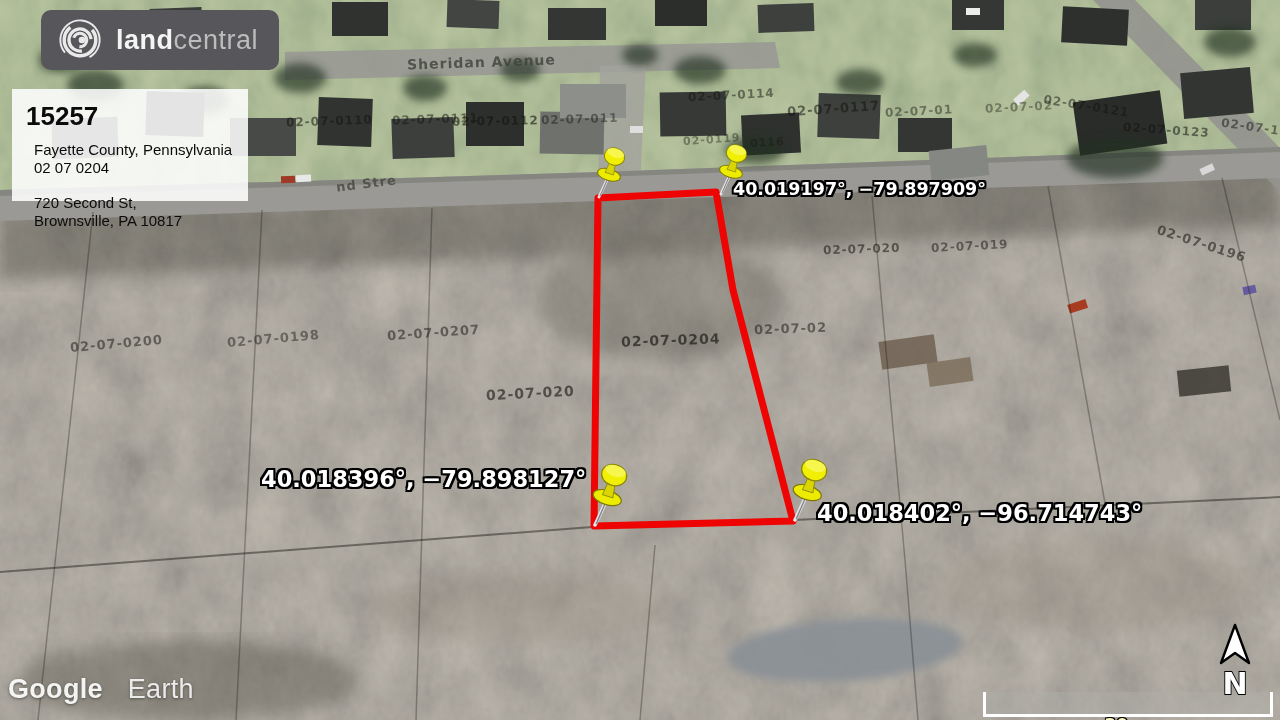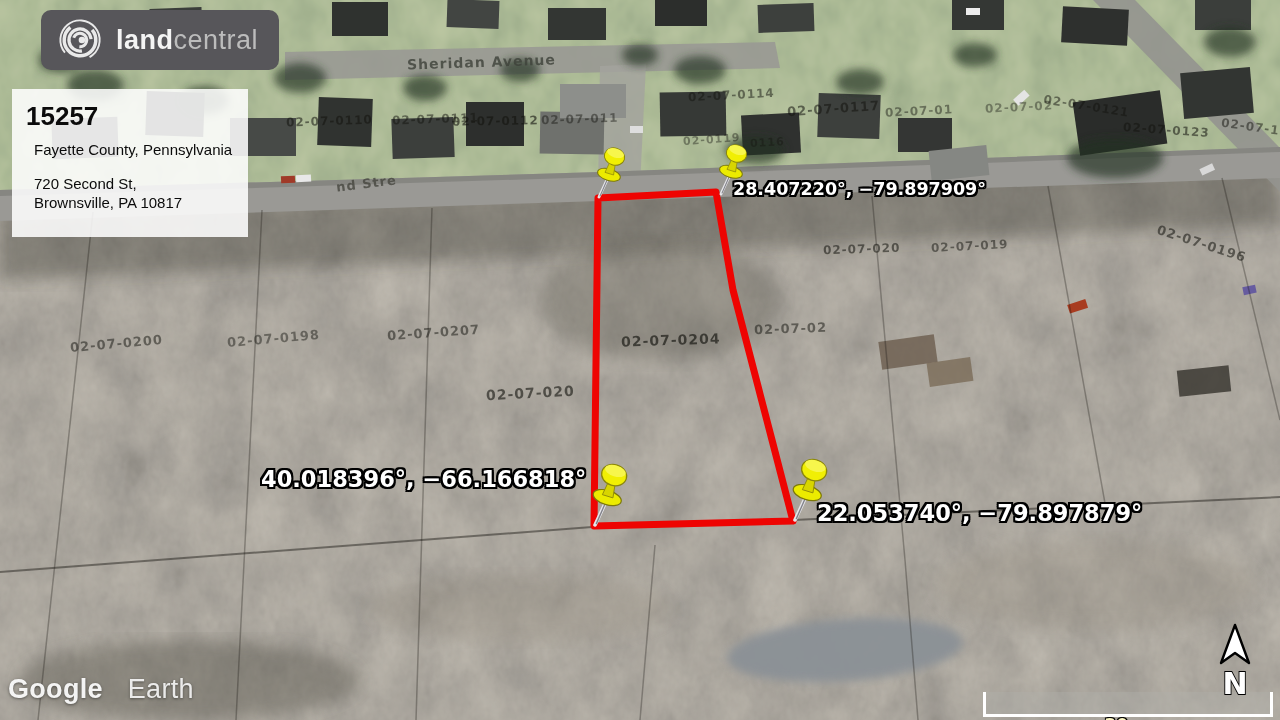--- a/index.html
+++ b/index.html
@@ -17,21 +17,21 @@
          text-shadow:-2px -2px 0 #000,2px -2px 0 #000,-2px 2px 0 #000,2px 2px 0 #000,
                      -2px 0 0 #000,2px 0 0 #000,0 -2px 0 #000,0 2px 0 #000;}
   .coord.sm{font-size:17.5px;}
   .coord.lg{font-size:22.5px;}
   
   .logo-card{position:absolute;left:10px;top:10px;width:238px;height:60px;z-index:50;
              background:#57565a;border-radius:10px;display:flex;align-items:center;padding-left:16px;box-sizing:border-box;margin-left:31px;}
   .logo-word{font-size:27px;margin-left:13px;letter-spacing:.5px;}
   .logo-word .b{color:#f4f4f4;font-weight:bold;}
   .logo-word .l{color:#bcbcbc;font-weight:normal;}
-  .info-card{position:absolute;left:12px;top:89px;width:236px;height:148px;z-index:50;
+  .info-card{position:absolute;left:12px;top:89px;width:236px;height:112px;z-index:50;
              background:rgba(255,255,255,.87);color:#0b0b0b;box-sizing:border-box;padding:10px 14px;}
   .info-card .id{font-size:26px;font-weight:bold;margin:2px 0 9px 0;}
   .info-card .ln{font-size:15px;line-height:1.22;margin-left:8px;}
   .info-card .addr{margin-top:16px;}
   
   .watermark{position:absolute;left:8px;top:674px;z-index:50;font-size:27px;
              color:rgba(255,255,255,.93);text-shadow:0 1px 3px rgba(0,0,0,.45);letter-spacing:.3px;}
   .watermark .g{font-weight:bold;text-align:right;}
   .watermark .e{font-weight:normal;color:rgba(250,250,250,.9);margin-left:25px;}
   
@@ -226,40 +226,41 @@
         </g>
       </g>
     </defs>
     <polygon id="boundary" points="598,198 716,192 733,290 772,440 793,521 594,526" fill="none" stroke="#ee0402" stroke-width="7" stroke-linejoin="round"></polygon>
     <use href="#pushpin" transform="translate(599,197) scale(1.12)"></use>
     <use href="#pushpin" transform="translate(721,194) scale(1.12)"></use>
     <use href="#pushpin" transform="translate(595,525) scale(1.38)"></use>
     <use href="#pushpin" transform="translate(795,520) scale(1.38)"></use>
   </svg>
 
-  <div class="coord sm" style="left:733px;top:179px">28.407220°, −79.897909°</div>
-  <div class="coord lg" style="left:261px;top:466px">40.018396°, −66.166818°</div>
-  <div class="coord lg" style="left:817px;top:500px">22.053740°, −79.897879°</div>
+  <div class="coord sm" style="left:733px;top:179px">40.019197°, −79.897909°</div>
+  <div class="coord lg" style="left:261px;top:466px">40.018396°, −79.898127°</div>
+  <div class="coord lg" style="left:817px;top:500px">40.018402°, −96.714743°</div>
 
   <div class="logo-card">
     <svg width="46" height="46" viewBox="0 0 48 48">
       <g fill="none" stroke="#e9e9e9">
         <circle cx="24" cy="24" r="20.5" stroke-width="2" stroke-dasharray="100 29" transform="rotate(140 24 24)"></circle>
         <circle cx="24" cy="24" r="16.5" stroke-width="3.6" stroke-dasharray="78 26" transform="rotate(-40 24 24)"></circle>
         <circle cx="24" cy="24" r="11.5" stroke-width="3.4" stroke-dasharray="55 18" transform="rotate(80 24 24)"></circle>
         <circle cx="24" cy="24" r="7" stroke-width="3.2" stroke-dasharray="31 13" transform="rotate(200 24 24)"></circle>
       </g>
       <circle cx="26" cy="24" r="3.4" fill="#e9e9e9"></circle>
     </svg>
     <div class="logo-word"><span class="b">land</span><span class="l">central</span></div>
   </div>
 
   <div class="info-card">
     <div class="id">15257</div>
     <div class="ln">Fayette County, Pennsylvania</div>
+    <div class="ln">02 07 0204</div>
     <div class="ln addr">720 Second St,</div>
     <div class="ln">Brownsville, PA 10817</div>
   </div>
 
   <div class="watermark"><span class="g">Google</span><span class="e">Earth</span></div>
 
   <div class="scalebar">
     <span>30 m</span>
   </div>
 

